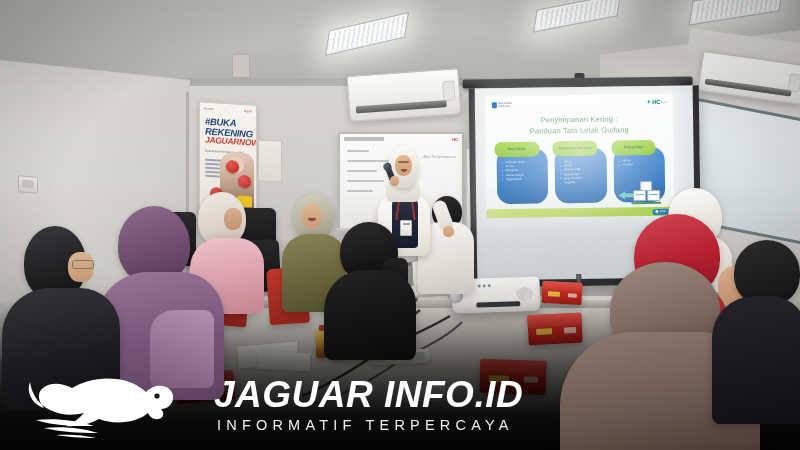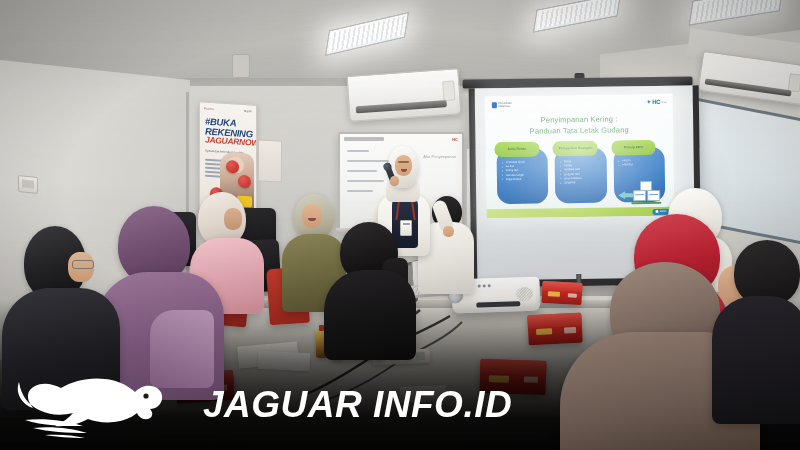--- a/index.html
+++ b/index.html
@@ -617,21 +617,21 @@
     mix-blend-mode:multiply;opacity:.8;
   }
   .bottom-fade{
     position:absolute;left:0;right:0;bottom:0;height:150px;pointer-events:none;
     background:linear-gradient(180deg,rgba(0,0,0,0) 0%,rgba(0,0,0,.55) 42%,rgba(0,0,0,.92) 78%,#030303 100%);
   }
 
   
   .wm{
     position:absolute;left:0;bottom:0;width:800px;height:92px;z-index:40;
-    display:flex;align-items:center;padding-left:13px;box-sizing:border-box;gap:18px;
+    display:flex;align-items:center;padding-left:24px;box-sizing:border-box;gap:18px;
   }
   .wm .jag{width:172px;height:72px;flex:none;position:relative;}
   .wm .wtext{display:flex;flex-direction:column;justify-content:center;line-height:1;}
   .wm .wtext .main{
     font-size:37px;font-weight:bold;font-style:italic;color:#fff;letter-spacing:.5px;
     font-family:"Liberation Sans",sans-serif;
   }
   .wm .wtext .sub{
     font-size:14.5px;color:#efefef;letter-spacing:5.2px;margin-top:5px;padding-left:3px;
     font-family:"Liberation Sans",sans-serif;
@@ -969,16 +969,17 @@
                    C 16 37, 8 28, 6 14 Z"></path>
           <path d="M12 52 C 30 50, 52 52, 70 58 C 50 58, 30 58, 12 52 Z"></path>
           <path d="M20 60 C 38 58, 58 60, 74 65 C 54 65, 36 64, 20 60 Z"></path>
           <path d="M32 67 C 46 66, 60 67, 72 70 C 56 70, 44 69, 32 67 Z"></path>
           <circle cx="133" cy="28" r="2.6" fill="#1a1a1a"></circle>
         </g>
       </svg>
     </div>
     <div class="wtext">
       <span class="main">JAGUAR INFO.ID</span>
+      <span class="sub">INFORMATIF TERPERCAYA</span>
     </div>
   </div>
 
 </div>
 
 </body></html>

